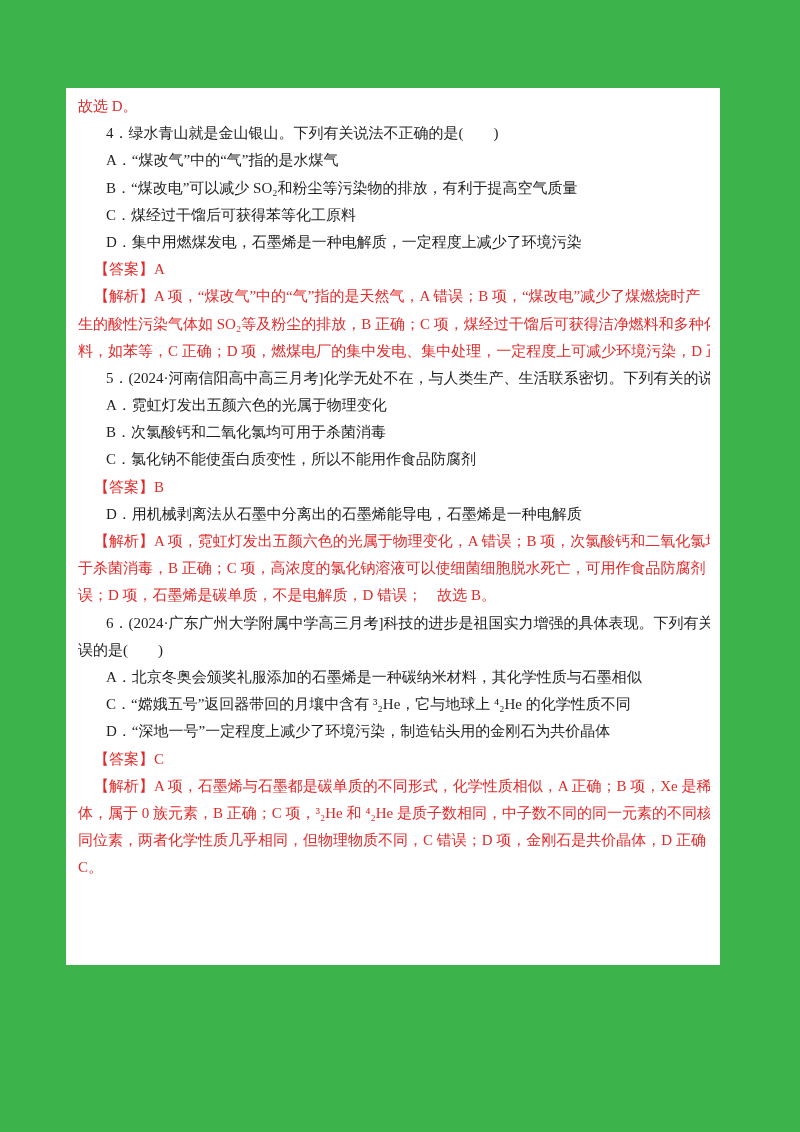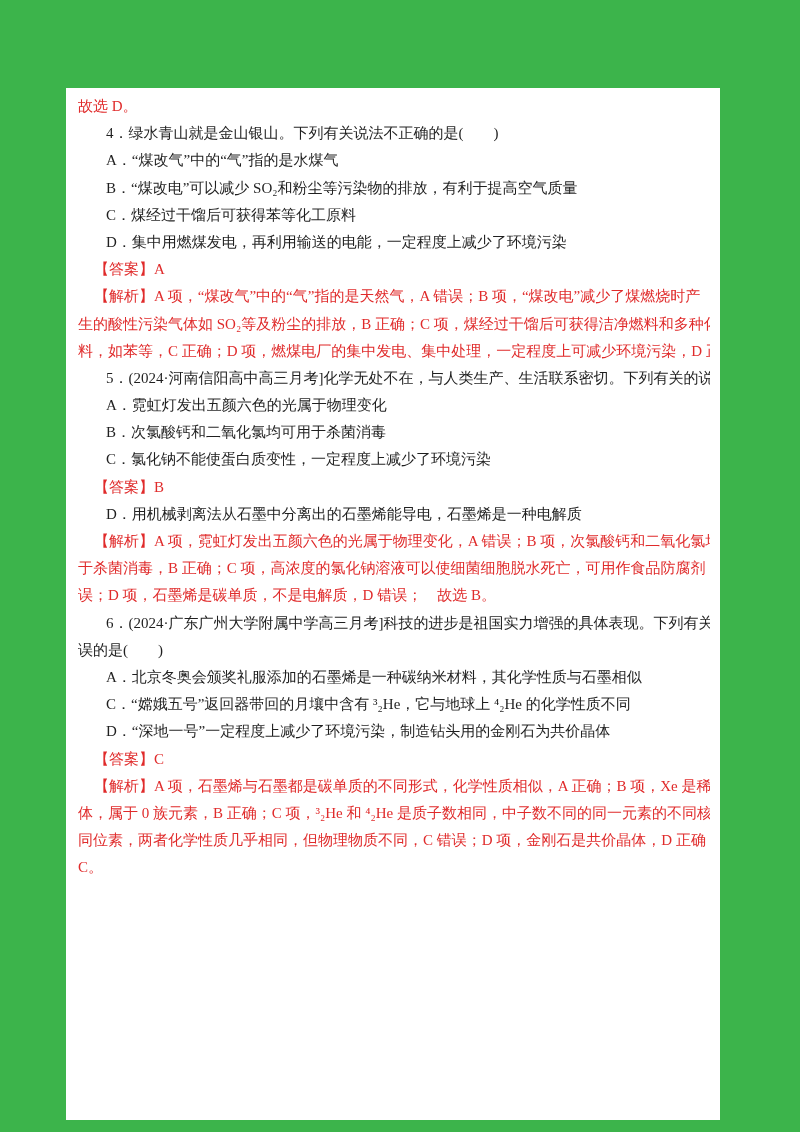--- a/index.html
+++ b/index.html
@@ -12,21 +12,21 @@
   }
   .frame {
     position: absolute;
     left: 0; top: 0;
     width: 800px; height: 1132px;
     background: var(--border-color, #3cb44b);
   }
   .page {
     position: absolute;
     left: 66px; top: 88px;
-    width: 654px; height: 1032px;
+    width: 654px; height: 877px;
     background: var(--page-color, #ffffff);
     box-sizing: border-box;
     padding: 5px 10px 0 12px;
     overflow: hidden;
   }
   .line {
     height: 27.2px;
     line-height: 27.2px;
     font-size: 15px;
     white-space: nowrap;
@@ -43,29 +43,29 @@
 <body>
 
 <div class="frame">
   <div class="page">
     <div id="lines">
         <div class="line red ind-0">故选 D。</div>
         <div class="line black ind-q">4．绿水青山就是金山银山。下列有关说法不正确的是(　　)</div>
         <div class="line black ind-q">A．“煤改气”中的“气”指的是水煤气</div>
         <div class="line black ind-q">B．“煤改电”可以减少 SO₂和粉尘等污染物的排放，有利于提高空气质量</div>
         <div class="line black ind-q">C．煤经过干馏后可获得苯等化工原料</div>
-        <div class="line black ind-q">D．集中用燃煤发电，再利用输送的电能，一定程度上减少了环境污染</div>
+        <div class="line black ind-q">D．集中用燃煤发电，石墨烯是一种电解质，一定程度上减少了环境污染</div>
         <div class="line red ind-a">【答案】A</div>
         <div class="line red ind-a">【解析】A 项，“煤改气”中的“气”指的是天然气，A 错误；B 项，“煤改电”减少了煤燃烧时产</div>
         <div class="line red ind-0">生的酸性污染气体如 SO₂等及粉尘的排放，B 正确；C 项，煤经过干馏后可获得洁净燃料和多种化工原</div>
         <div class="line red ind-0">料，如苯等，C 正确；D 项，燃煤电厂的集中发电、集中处理，一定程度上可减少环境污染，D 正确；故</div>
         <div class="line black ind-q">5．(2024·河南信阳高中高三月考]化学无处不在，与人类生产、生活联系密切。下列有关的说法正确</div>
         <div class="line black ind-q">A．霓虹灯发出五颜六色的光属于物理变化</div>
         <div class="line black ind-q">B．次氯酸钙和二氧化氯均可用于杀菌消毒</div>
-        <div class="line black ind-q">C．氯化钠不能使蛋白质变性，一定程度上减少了环境污染</div>
+        <div class="line black ind-q">C．氯化钠不能使蛋白质变性，所以不能用作食品防腐剂</div>
         <div class="line red ind-a">【答案】B</div>
         <div class="line black ind-q">D．用机械剥离法从石墨中分离出的石墨烯能导电，石墨烯是一种电解质</div>
         <div class="line red ind-a">【解析】A 项，霓虹灯发出五颜六色的光属于物理变化，A 错误；B 项，次氯酸钙和二氧化氯均可用</div>
         <div class="line red ind-0">于杀菌消毒，B 正确；C 项，高浓度的氯化钠溶液可以使细菌细胞脱水死亡，可用作食品防腐剂，C 错</div>
         <div class="line red ind-0">误；D 项，石墨烯是碳单质，不是电解质，D 错误；　故选 B。</div>
         <div class="line black ind-q">6．(2024·广东广州大学附属中学高三月考]科技的进步是祖国实力增强的具体表现。下列有关说法错</div>
         <div class="line black ind-0">误的是(　　)</div>
         <div class="line black ind-q">A．北京冬奥会颁奖礼服添加的石墨烯是一种碳纳米材料，其化学性质与石墨相似</div>
         <div class="line black ind-q">C．“嫦娥五号”返回器带回的月壤中含有 ³₂He，它与地球上 ⁴₂He 的化学性质不同</div>
         <div class="line black ind-q">D．“深地一号”一定程度上减少了环境污染，制造钻头用的金刚石为共价晶体</div>

